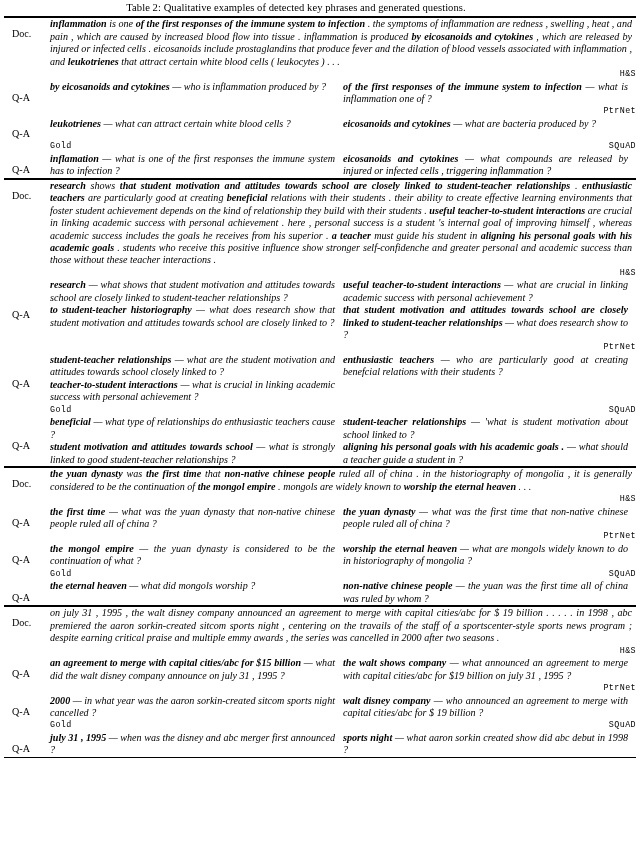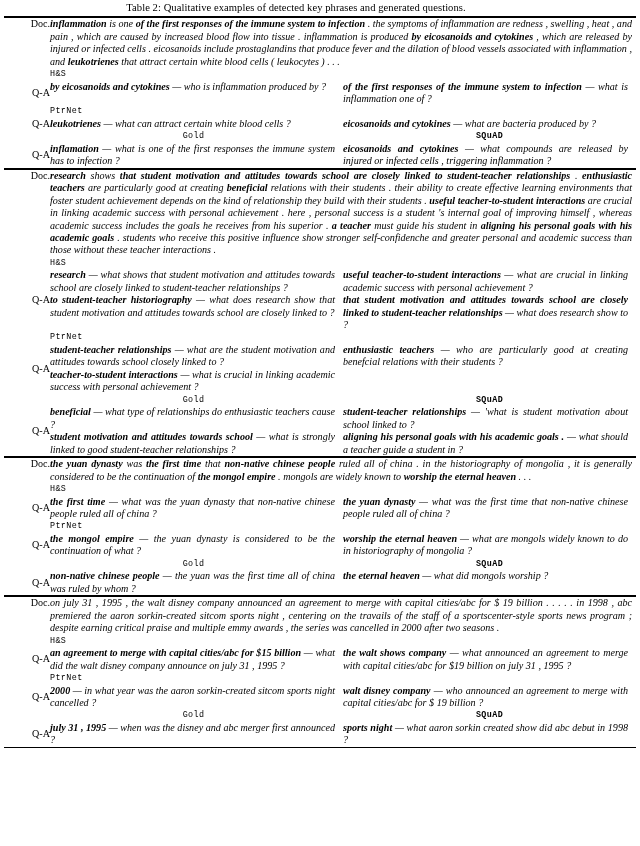--- a/index.html
+++ b/index.html
@@ -55,23 +55,23 @@
   .row {
     display: flex;
     align-items: flex-start;
     width: 632px;
   }
   .lbl {
     width: 46px;
     flex: 0 0 46px;
     font-size: 10.1px;
     line-height: 12.4px;
-    text-align: right;
+    text-align: left;
     padding-left: 8px;
-    padding-top: 0px;
+    padding-top: 10px;
     font-family: "Liberation Serif", "DejaVu Serif", serif;
     font-style: normal;
   }
   .lbl.vmid { align-self: center; }
   .cells {
     flex: 1 1 auto;
     display: flex;
     width: 586px;
   }
   .cell {
@@ -109,34 +109,33 @@
     width: 632px;
     padding: 1px 0 1px 0;
   }
   .sys-left {
     width: 46px;
     flex: 0 0 46px;
   }
   .sys-a {
     width: 293px;
     flex: 0 0 293px;
-    text-align: center;
+    text-align: left;
     padding-right: 6px;
   }
   .sys-b {
     width: 293px;
     flex: 0 0 293px;
-    text-align: center;
+    text-align: right;
     padding-left: 0px;
-    font-weight: bold;
   }
   .sys-center {
     width: 586px;
     flex: 0 0 586px;
-    text-align: left;
+    text-align: right;
   }
   .doc-row .txt { text-align: justify; }
 </style>
 </head>
 <body>
 
 <div class="page">
 
   <div class="caption">Table 2: Qualitative examples of detected key phrases and generated questions.</div>
 
@@ -303,24 +302,24 @@
         </div>
         <div class="sys-row">
           <div class="sys-left"></div>
           <div class="sys sys-a">Gold</div>
           <div class="sys sys-b">SQuAD</div>
         </div>
         <div class="row qa-row">
           <div class="lbl vmid">Q-A</div>
           <div class="cells">
             <div class="cell">
+              <div class="txt qa-pair"><b>the eternal heaven</b> — what did mongols worship ?</div>
+            </div>
+            <div class="cell">
               <div class="txt qa-pair"><b>non-native chinese people</b> — the yuan was the first time all of china was ruled by whom ?</div>
-            </div>
-            <div class="cell">
-              <div class="txt qa-pair"><b>the eternal heaven</b> — what did mongols worship ?</div>
             </div>
           </div>
         </div>
       </div>
       <div class="rule-mid"></div>
       <div class="blk">
         <div class="row doc-row">
           <div class="lbl">Doc.</div>
           <div class="cells">
             <div class="cell full">

